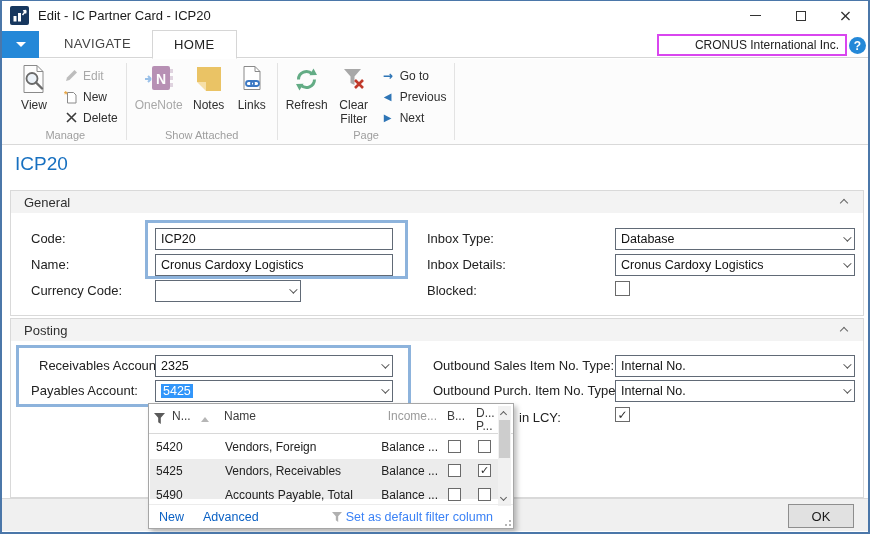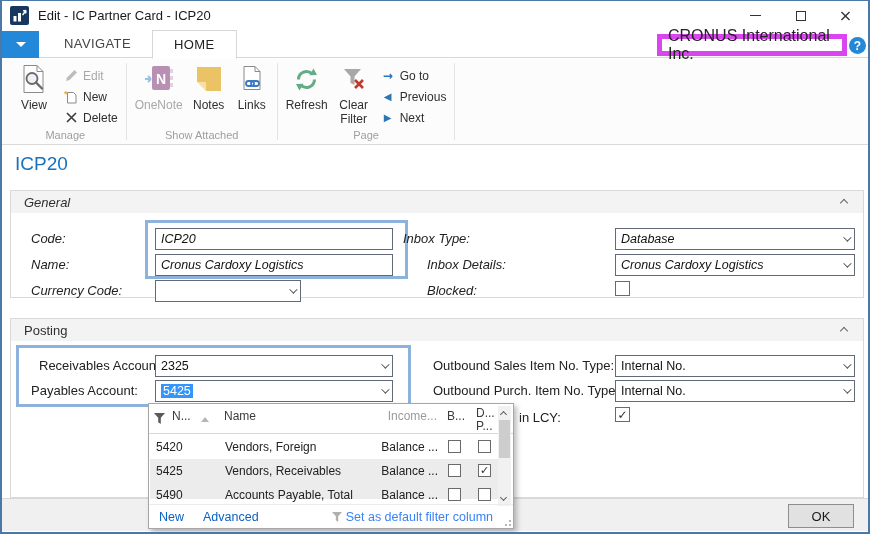--- a/index.html
+++ b/index.html
@@ -23,22 +23,22 @@
   .tabrow { position:absolute; left:0; top:29px; width:100%; height:28px; background:#fff;
             border-bottom:1px solid #d6d6d6; }
   .appmenu { position:absolute; left:0; top:1px; width:37px; height:27px; background:#2488d8;
              display:flex; align-items:center; justify-content:center; }
   .appmenu-tri { width:0; height:0; border-left:5px solid transparent; border-right:5px solid transparent;
                  border-top:5px solid #fff; }
   .tabs { position:absolute; left:41px; top:0; height:28px; display:flex; }
   .tab { padding:0 21px; font-size:13px; color:#444; line-height:27px; letter-spacing:.4px; }
   .tab.active { border:1px solid #d6d6d6; border-bottom:1px solid #fff; color:#222; background:#fff; height:29px; }
   .company-box { position:absolute; right:21px; top:4px; width:190px; height:22px;
-                 border:5px solid #d946ef; background:#fff; display:flex; align-items:center;
-                 justify-content:flex-end; padding:0 6px; font-size:16px; color:#222; }
+                 border:2px solid #d946ef; background:#fff; display:flex; align-items:center;
+                 justify-content:flex-end; padding:0 6px; font-size:12px; color:#222; }
   .help-btn { position:absolute; right:2px; top:7px; width:17px; height:17px; border-radius:50%;
               background:#2488d8; color:#fff; font-size:12px; font-weight:bold;
               display:flex; align-items:center; justify-content:center; }
 
   
   .ribbon { position:absolute; left:0; top:58px; width:100%; height:86px; background:#fcfcfc;
             border-bottom:1px solid #d9d9d9; display:flex; padding-left:4px; }
   .rgroup { display:flex; flex-direction:column; padding:1px 3px 0; }
   .rgroup-body { display:flex; flex:1; }
   .rgroup-label { text-align:center; font-size:11px; color:#9e9e9e; padding:1px 0 3px; }
@@ -54,21 +54,21 @@
   .smallbtn.disabled { color:#a8a8a8; }
   .sticky-note { width:24px; height:24px; background:#eac365; position:relative; }
   .sticky-note::after { content:""; position:absolute; left:0; bottom:0; width:0; height:0;
                         border-left:9px solid #fcfcfc; border-top:9px solid #f6dfa8; }
   .onenote-wrap { position:relative; width:30px; height:28px; opacity:.55; }
   .nav-glyph { font-family:"DejaVu Sans",sans-serif; color:#2e75b6; }
 
   
   .page-title { position:absolute; left:13px; top:152px; font-size:19px; color:#1770c0; }
   .section { position:absolute; left:8px; width:854px; background:#fff; border:1px solid #d9d9d9; }
-  #sec-general { top:189px; height:108px;font-style:italic; }
+  #sec-general { top:189px; height:126px; }
   #sec-posting { top:317px; height:180px; }
   .sec-header { height:22px; background:#f3f3f3; display:flex; align-items:center; padding:0 13px;
                 font-size:13px; color:#2f2f2f; position:relative; }
   .chev-up { position:absolute; right:16px; top:9px; width:6px; height:6px;
              border-left:1.5px solid #666; border-top:1.5px solid #666; transform:rotate(45deg); }
   .lbl { position:absolute; font-size:13px; color:#222; white-space:nowrap; }
   .fld { position:absolute; height:22px; border:1px solid #616a76; background:#fff; font-size:12.5px;
          color:#111; display:flex; align-items:center; padding:0 5px; }
   .fld .chev-down { margin-left:auto; width:6px; height:6px; border-right:1.4px solid #555;
                     border-bottom:1.4px solid #555; transform:rotate(45deg) translateY(-2px); }
@@ -294,21 +294,21 @@
     <div class="fld" style="left:144px; top:63px; width:238px;">
       <span>Cronus Cardoxy Logistics</span>
       </div>
     <div class="focus-box" style="left:134px; top:29px; width:263px; height:59px;"></div>
     <span class="lbl" style="left:20px; top:92px;">Currency Code:</span>
     <div class="fld" style="left:144px; top:89px; width:146px;">
       <span></span>
       <span class="chev-down"></span>
       </div>
 
-    <span class="lbl" style="left:392px; top:40px;text-align:right;">Inbox Type:</span>
+    <span class="lbl" style="left:416px; top:40px;text-align:right;">Inbox Type:</span>
     <div class="fld" style="left:604px; top:37px; width:240px;">
       <span>Database</span>
       <span class="chev-down"></span>
       </div>
     <span class="lbl" style="left:416px; top:66px;">Inbox Details:</span>
     <div class="fld" style="left:604px; top:63px; width:240px;">
       <span>Cronus Cardoxy Logistics</span>
       <span class="chev-down"></span>
       </div>
     <span class="lbl" style="left:416px; top:92px;">Blocked:</span>

